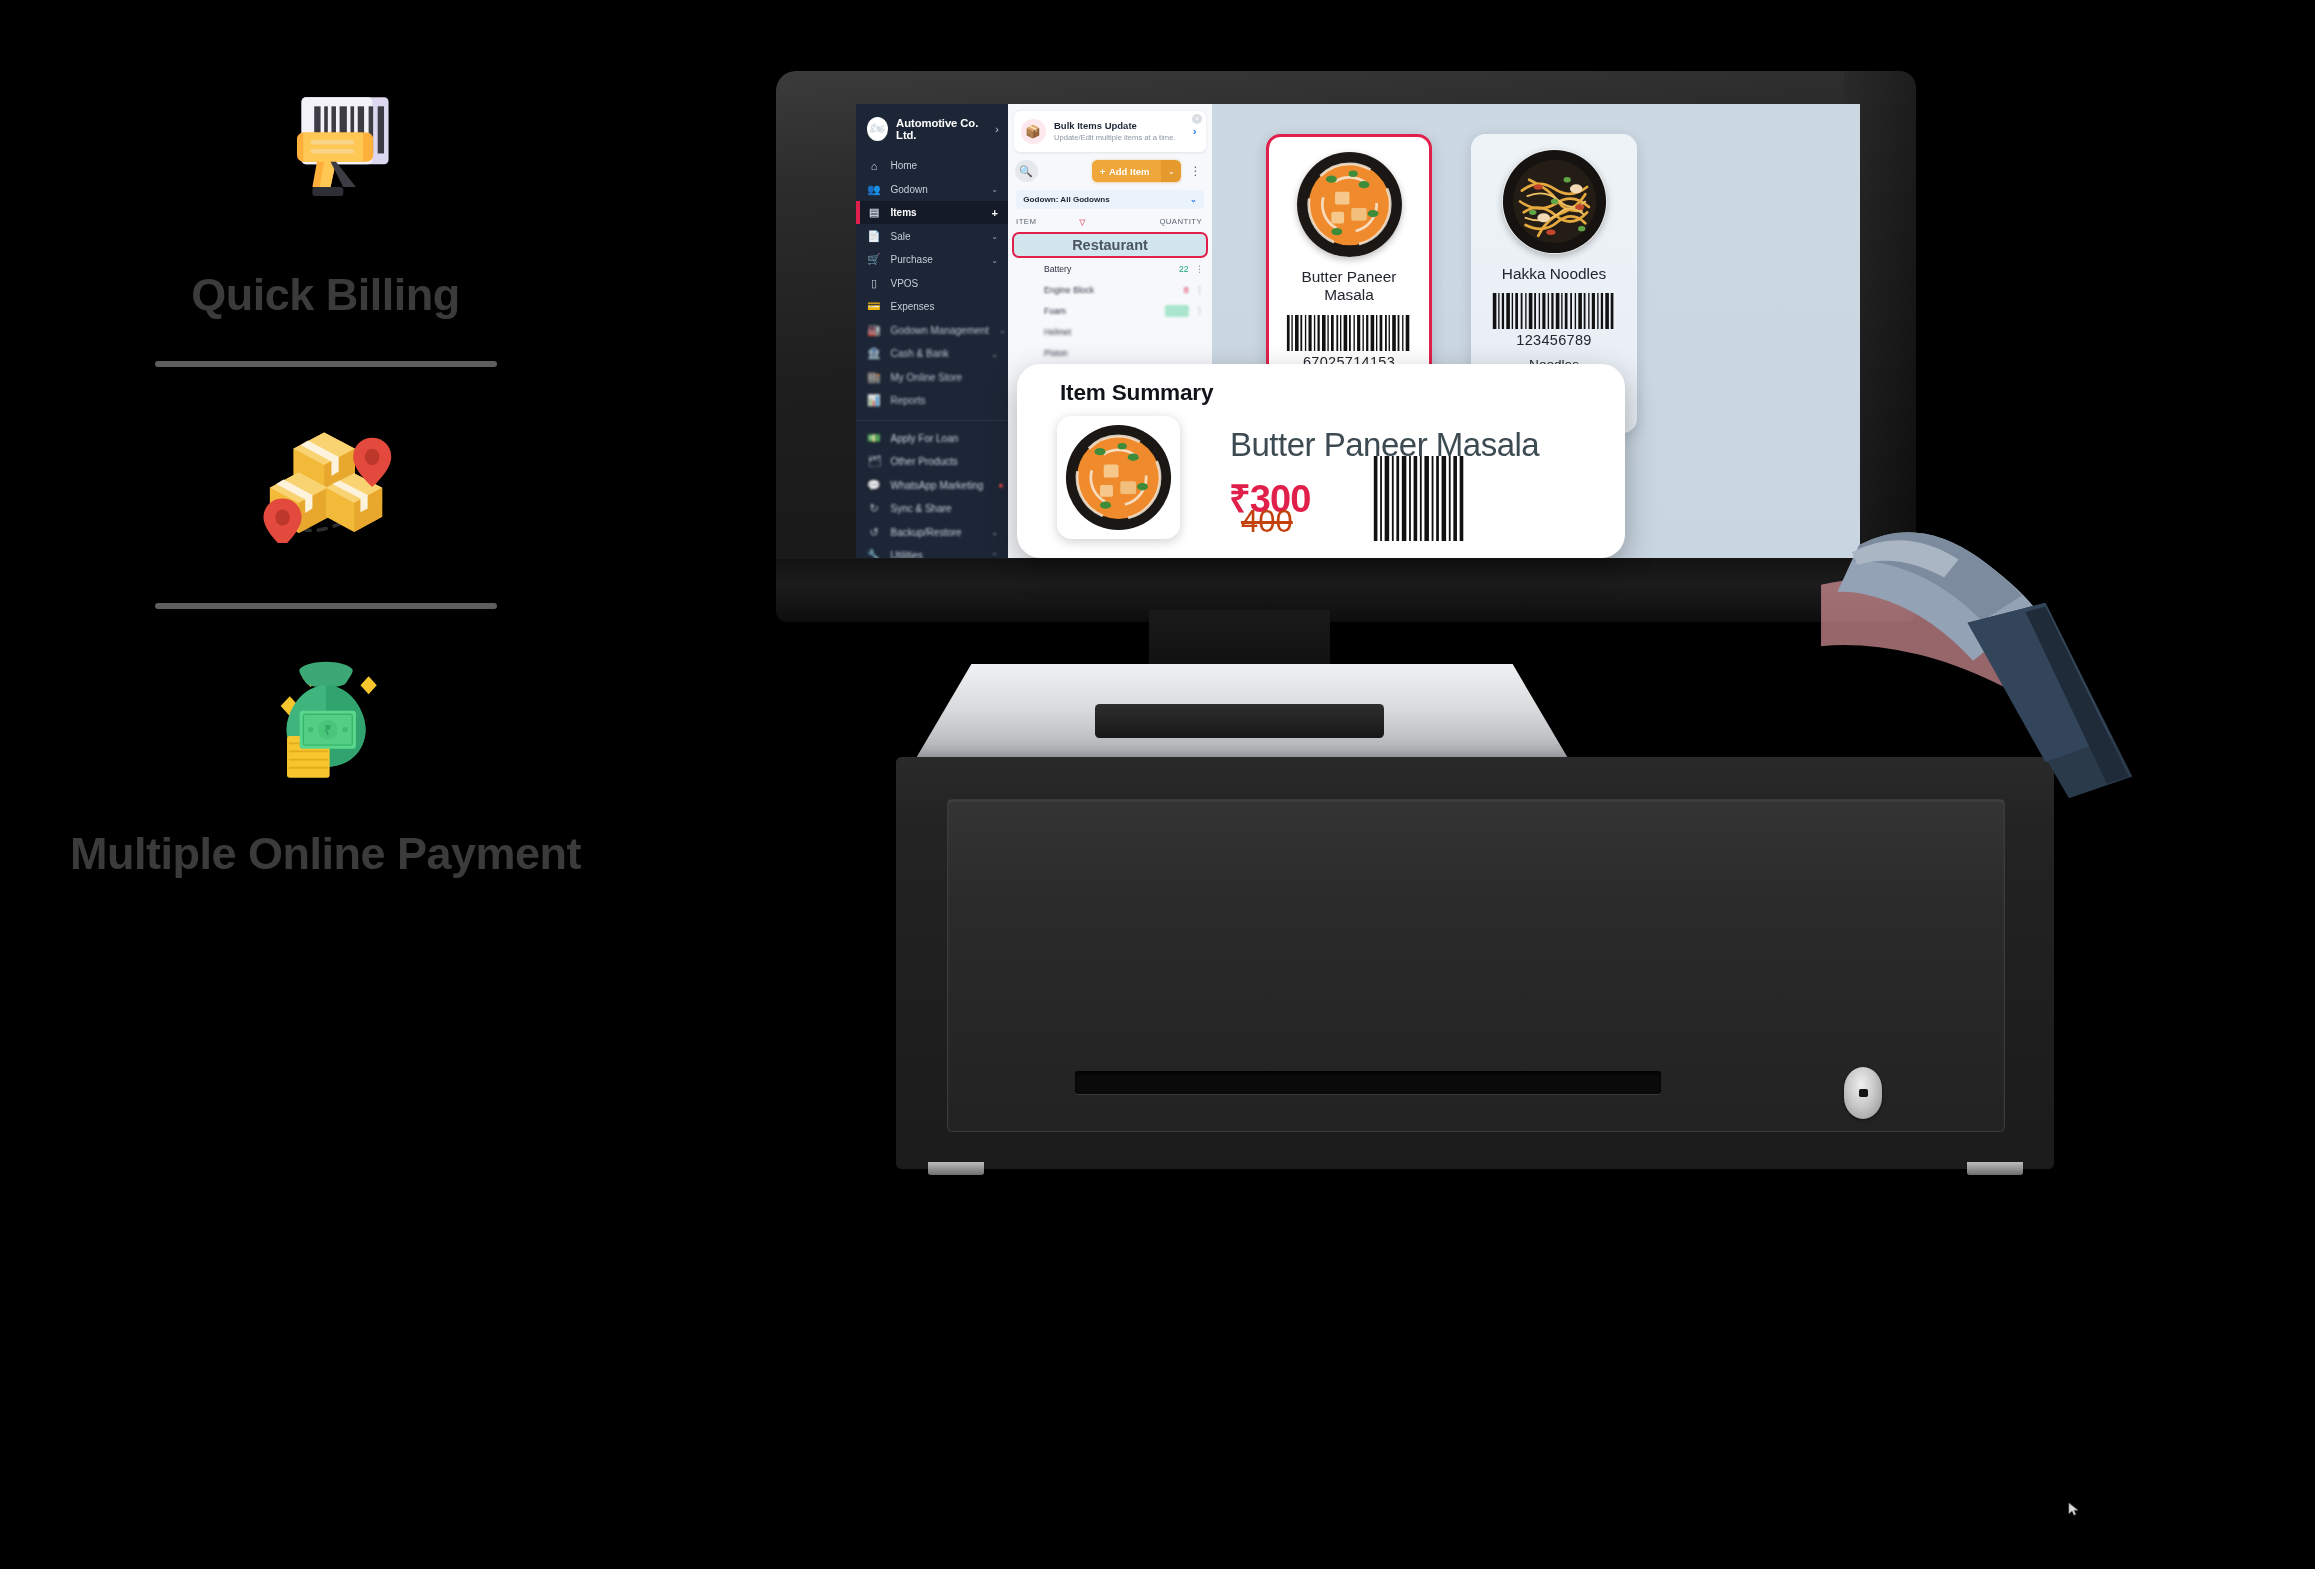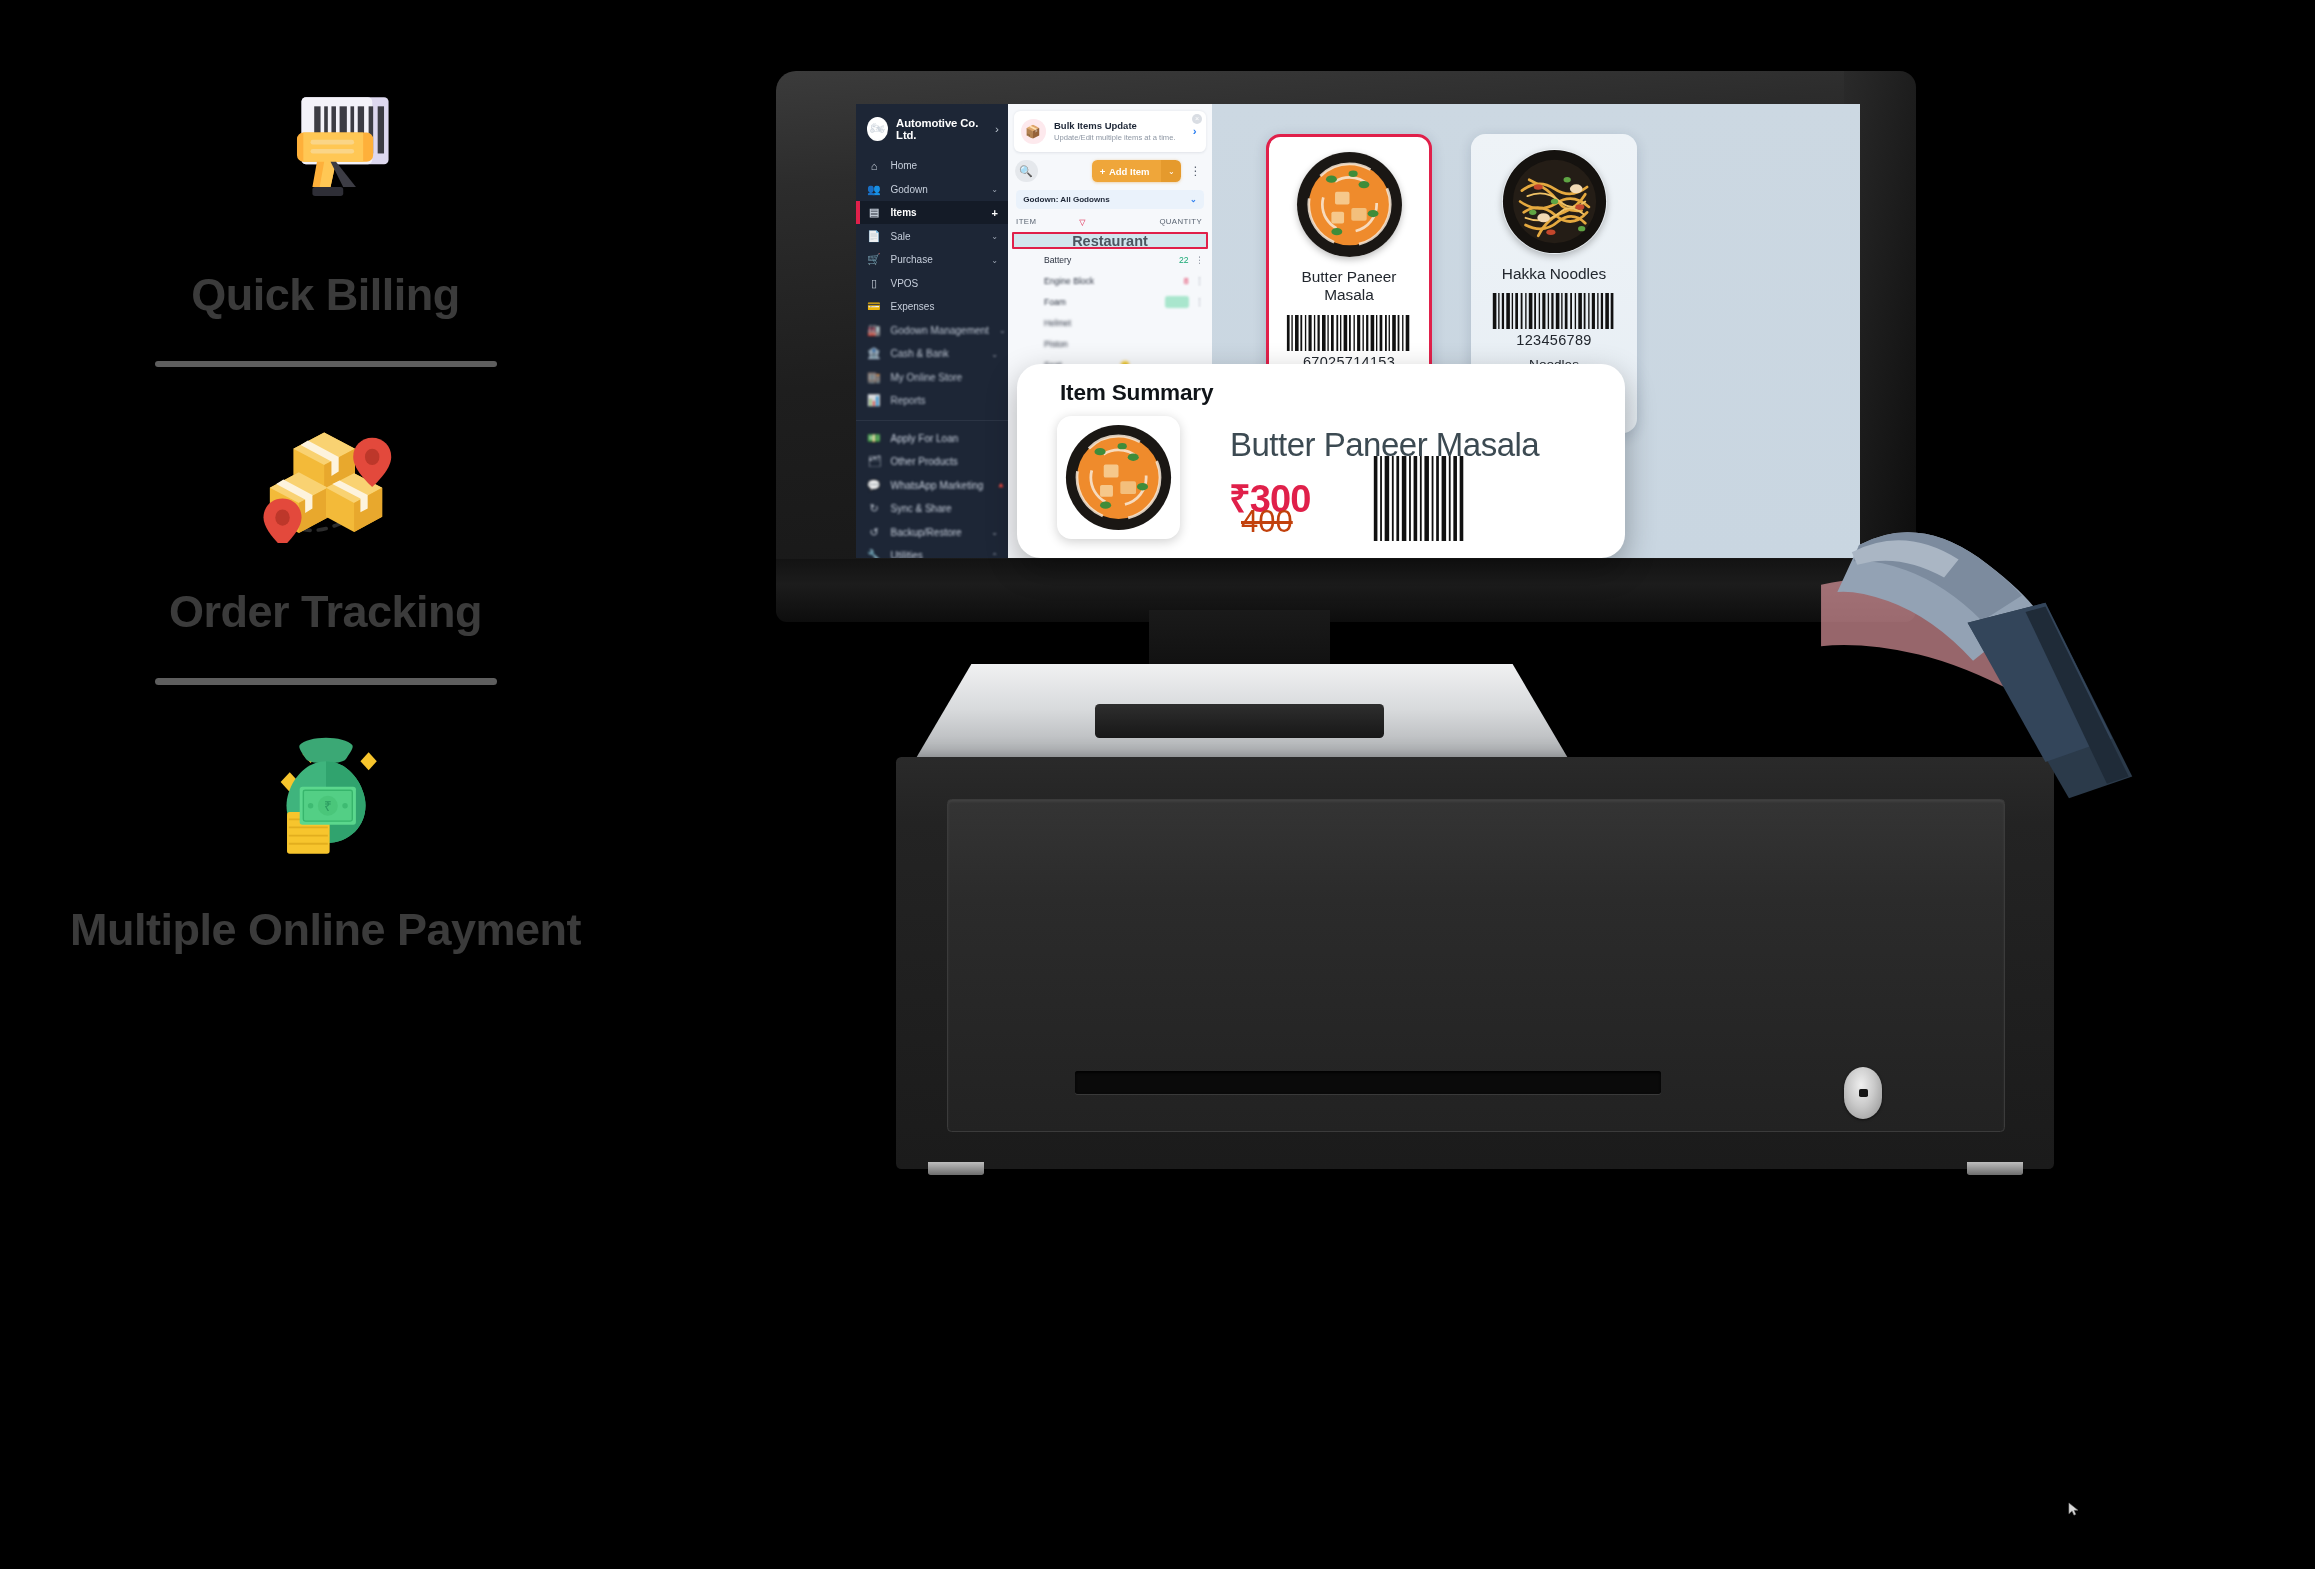--- a/index.html
+++ b/index.html
@@ -146,22 +146,22 @@
   .godown .cv { margin-left: auto; color: #2d7ff0; font-size: 8.1px; }
 
   .col-head {
     display: flex; align-items: center; padding: 8.1px 10px 5.4px 8.1px;
     font-size: 7.8px; color: #5a6472; letter-spacing: 0.4px;
   }
   .col-head .filter { margin-left: 43px; color: #e0204a; font-size: 8.1px; }
   .col-head .qty { margin-left: auto; }
 
   .rest-row {
-    position: relative; margin: 0 3.6px; height: 17px;
-    background: #d2e6ee; border: 2.7px solid #e0204a; border-radius: 1px;
+    position: relative; margin: 0 3.6px; height: 26px;
+    background: #d2e6ee; border: 2.7px solid #e0204a; border-radius: 7px;
     display: flex; align-items: center; justify-content: center;
   }
   .rest-row .t { font-size: 14.5px; font-weight: 700; color: #4c5560; }
 
   .item-row {
     display: flex; align-items: center; height: 21px; padding: 0 8.1px 0 10px;
     font-size: 8.6px; color: #2b3240;
   }
   .item-row .nm { flex: 1; white-space: nowrap; padding-left: 26px; }
   .item-row .q { font-size: 8.6px; }
@@ -362,21 +362,20 @@
             <path d="M116 73 l31 16 l-31 17 l-31 -17z" fill="#f7d277"></path>
             <path d="M116 106 l31 -17 v32 l-31 17z" fill="#e5a833"></path>
             <path d="M100 81 l31 16 l0 15 l-8 4 l0 -15 l-31 -16z" fill="#fdf3de"></path>
           </g>
           <path d="M136 34 c12 0 21 9 21 21 c0 15 -21 33 -21 33 c0 0 -21 -18 -21 -33 c0 -12 9 -21 21 -21z" fill="#dd4b3e"></path>
           <ellipse cx="136" cy="55" rx="8" ry="9" fill="#b8382c"></ellipse>
           <path d="M37 101 c12 0 21 9 21 21 c0 15 -21 33 -21 33 c0 0 -21 -18 -21 -33 c0 -12 9 -21 21 -21z" fill="#dd4b3e"></path>
           <ellipse cx="37" cy="122" rx="8" ry="9" fill="#b8382c"></ellipse>
         </svg>
       </div>
-      <div class="feat-label">Order Tracking</div>
     </div>
 
     <div class="divider"></div>
 
     <div class="feature">
       <div class="feat-icon">
         <svg width="136" height="136" viewBox="0 0 150 150" aria-hidden="true" style="font-size:118px">
           <g fill="#f5c534">
             <path d="M58 22 l9 10 l-9 10 l-9 -10z"></path>
             <path d="M35 52 l10 11 l-10 11 l-10 -11z"></path>

